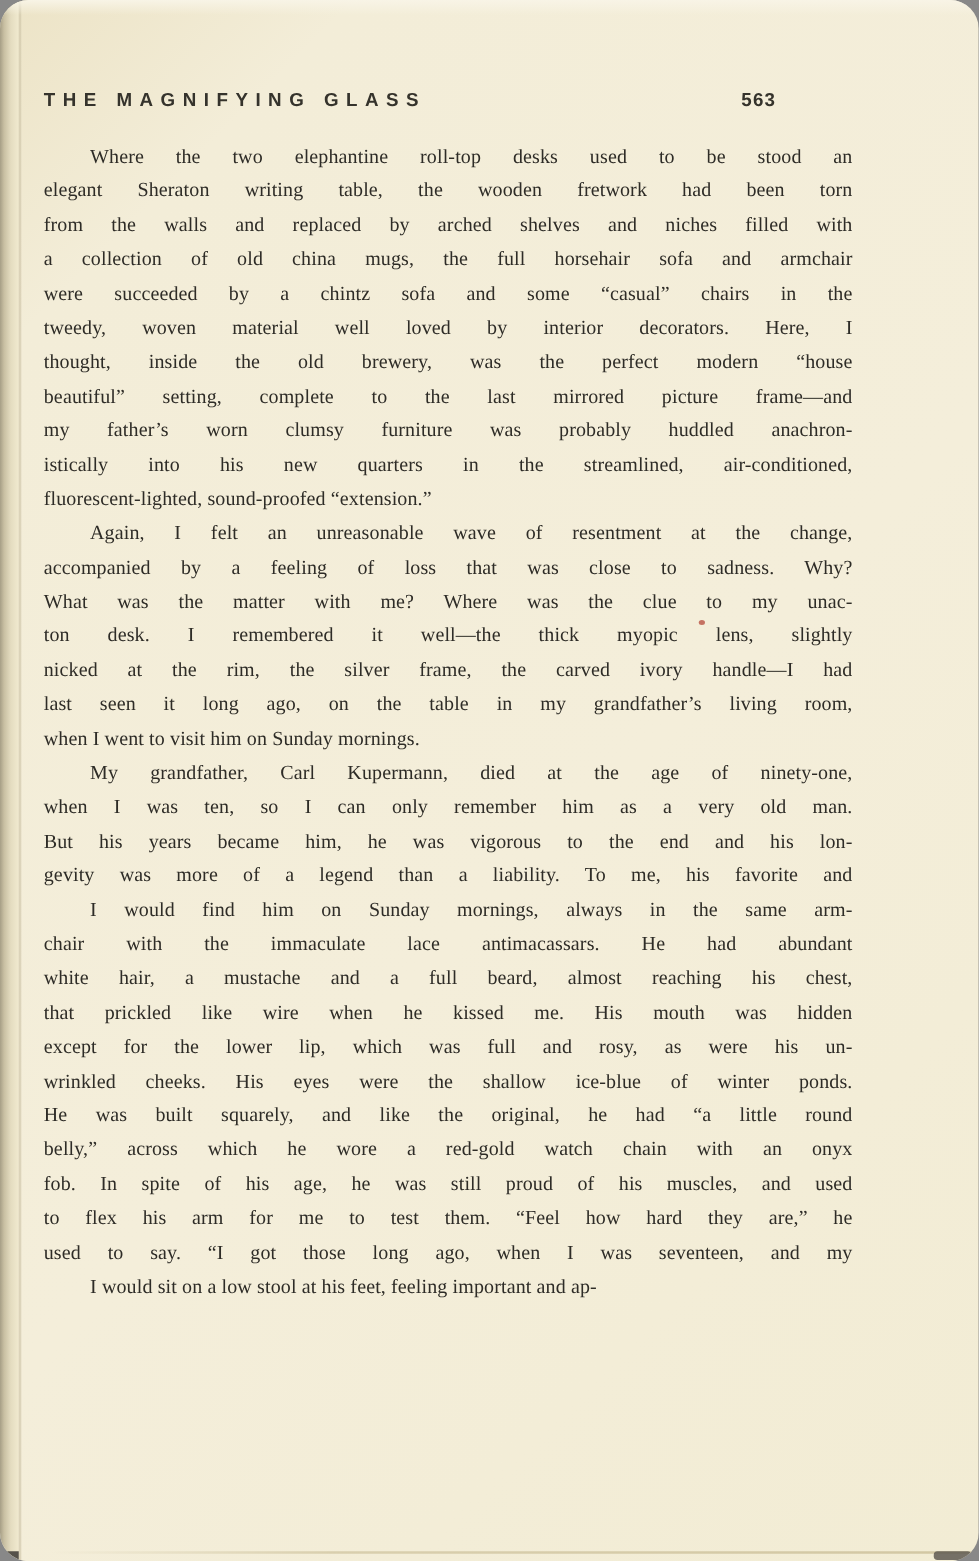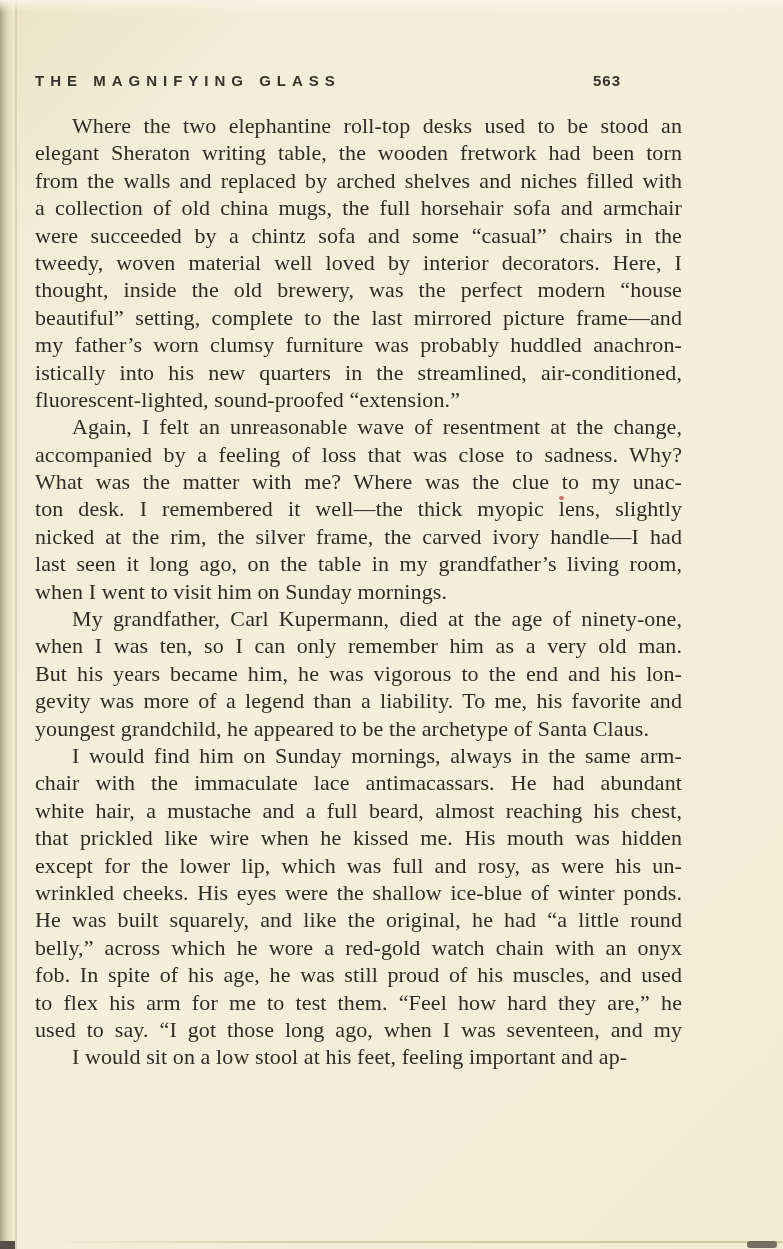--- a/index.html
+++ b/index.html
@@ -10,20 +10,21 @@
   .page {
     position: relative;
     width: 783px;
     height: 1249px;
     margin: 0 auto;
     background:
       linear-gradient(135deg, #ece3c6 0%, #f3edd8 14%, #f4eeda 55%, #f2ecd4 100%);
     overflow: hidden;
     font-family: "Liberation Serif", "DejaVu Serif", serif;
     color: #2e2c27;
+    border-radius: 23px;
   }
   
   .edge-left {
     position: absolute; left: 0; top: 0; width: 18px; height: 100%;
     background: linear-gradient(90deg,
       #a69e86 0%, #c8bfa2 18%, #e4dcc0 48%, #efe8cd 78%, rgba(244,238,218,0) 100%);
   }
   .edge-crease {
     position: absolute; left: 15px; top: 0; width: 2px; height: 100%;
     background: rgba(180,170,140,0.35);
@@ -57,21 +58,21 @@
     color: #35332c;
     display: flex;
     justify-content: space-between;
     align-items: baseline;
   }
   .running-head { letter-spacing: 6px; }
   .page-number  { letter-spacing: 1px; padding-right: 62px; }
   
   .body {
     position: absolute; left: 35px; top: 112px; width: 647px;
-    font-size: 22px;
+    font-size: 16px;
     line-height: 27.4px;
     letter-spacing: 0.1px;
   }
   .paragraph { margin: 0; }
   .line {
     text-align: justify;
     text-align-last: justify;
     text-justify: inter-word;
     white-space: normal;
     height: 27.4px;
@@ -120,21 +121,20 @@
         <div class="line">ton desk. I remembered it well—the thick myopic lens, slightly</div>
         <div class="line">nicked at the rim, the silver frame, the carved ivory handle—I had</div>
         <div class="line">last seen it long ago, on the table in my grandfather’s living room,</div>
         <div class="line last">when I went to visit him on Sunday mornings.</div>
       </div>
       <div class="paragraph">
         <div class="line indent">My grandfather, Carl Kupermann, died at the age of ninety-one,</div>
         <div class="line">when I was ten, so I can only remember him as a very old man.</div>
         <div class="line">But his years became him, he was vigorous to the end and his lon-</div>
         <div class="line">gevity was more of a legend than a liability. To me, his favorite and</div>
-        <div class="line last">youngest grandchild, he appeared to be the archetype of Santa Claus.</div>
       </div>
       <div class="paragraph">
         <div class="line indent">I would find him on Sunday mornings, always in the same arm-</div>
         <div class="line">chair with the immaculate lace antimacassars. He had abundant</div>
         <div class="line">white hair, a mustache and a full beard, almost reaching his chest,</div>
         <div class="line">that prickled like wire when he kissed me. His mouth was hidden</div>
         <div class="line">except for the lower lip, which was full and rosy, as were his un-</div>
         <div class="line">wrinkled cheeks. His eyes were the shallow ice-blue of winter ponds.</div>
         <div class="line">He was built squarely, and like the original, he had “a little round</div>
         <div class="line">belly,” across which he wore a red-gold watch chain with an onyx</div>

